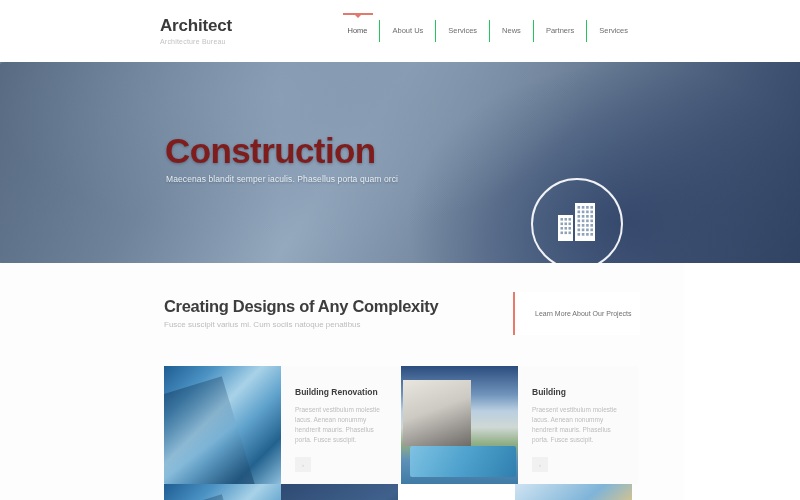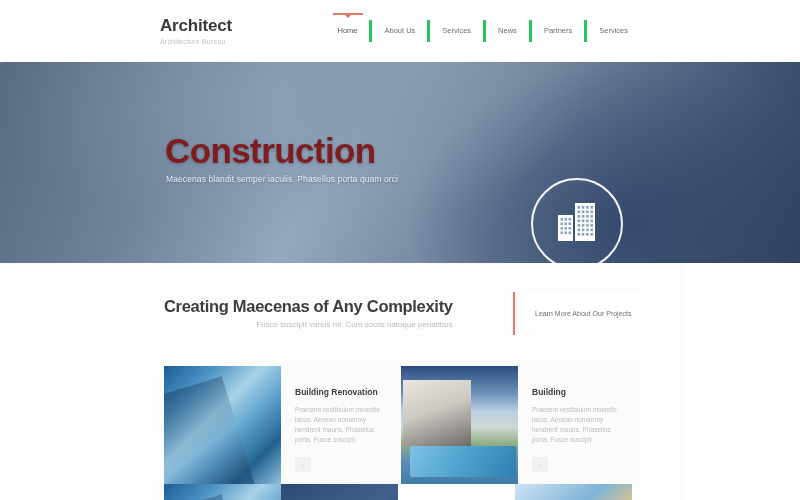--- a/index.html
+++ b/index.html
@@ -28,21 +28,21 @@
     font-size: 7px; color: #c2c2c2; letter-spacing: 0.2px;
     margin-top: 1px; line-height: 9px;
   }
 
   .nav { position: absolute; right: 160px; top: 20px; display: flex; align-items: flex-start; }
   .nav-item {
     position: relative;
     font-size: 7.5px; color: #6d6d6d;
     padding: 6px 12px;
     white-space: nowrap;
-    border-left: 3px solid #22c55e;
+    border-left: 1px solid #22c55e;
     line-height: 10px;
   }
   .nav-item:first-child { border-left: none; }
   .nav-item.active { color: #555; }
   .nav-active-bar {
     position: absolute; left: 8px; top: -7px;
     width: 30px; height: 2px; background: #e0796e;
   }
   .nav-active-bar::after {
     content: ""; position: absolute; left: 12px; top: 2px;
@@ -102,21 +102,21 @@
     display: flex; align-items: center; justify-content: center;
   }
 
   
   .section-head { position: absolute; left: 164px; top: 296px; }
   .section-title {
     font-size: 16.5px; font-weight: bold; color: #3d3d3d;
     letter-spacing: -0.3px; line-height: 20px;
   }
   .section-sub {
-    font-size: 8px; color: #bcbcbc; margin-top: 3px; line-height: 11px; text-align: right;
+    font-size: 8px; color: #bcbcbc; margin-top: 3px; line-height: 11px;
   }
 
   .cta {
     position: absolute; left: 513px; top: 292px;
     width: 127px; height: 43px;
     background: #ffffff;
     border-left: 2px solid #e8796b;
     display: flex; align-items: center;
   }
   .cta-label {
@@ -279,21 +279,21 @@
                 <rect x="36.4" y="33" width="2.6" height="2.7"></rect>
             </g>
           </svg>
         </span>
       </div>
 
     </div>
   </div>
 
   <div class="section-head">
-    <div class="section-title">Creating Maecenas of Any Complexity</div>
+    <div class="section-title">Creating Designs of Any Complexity</div>
     <div class="section-sub">Fusce suscipit varius mi. Cum sociis natoque penatibus</div>
   </div>
 
   <div class="cta">
     <span class="cta-label">Learn More About Our Projects</span>
   </div>
 
   <div class="cards">
     <div class="card-row">
 

